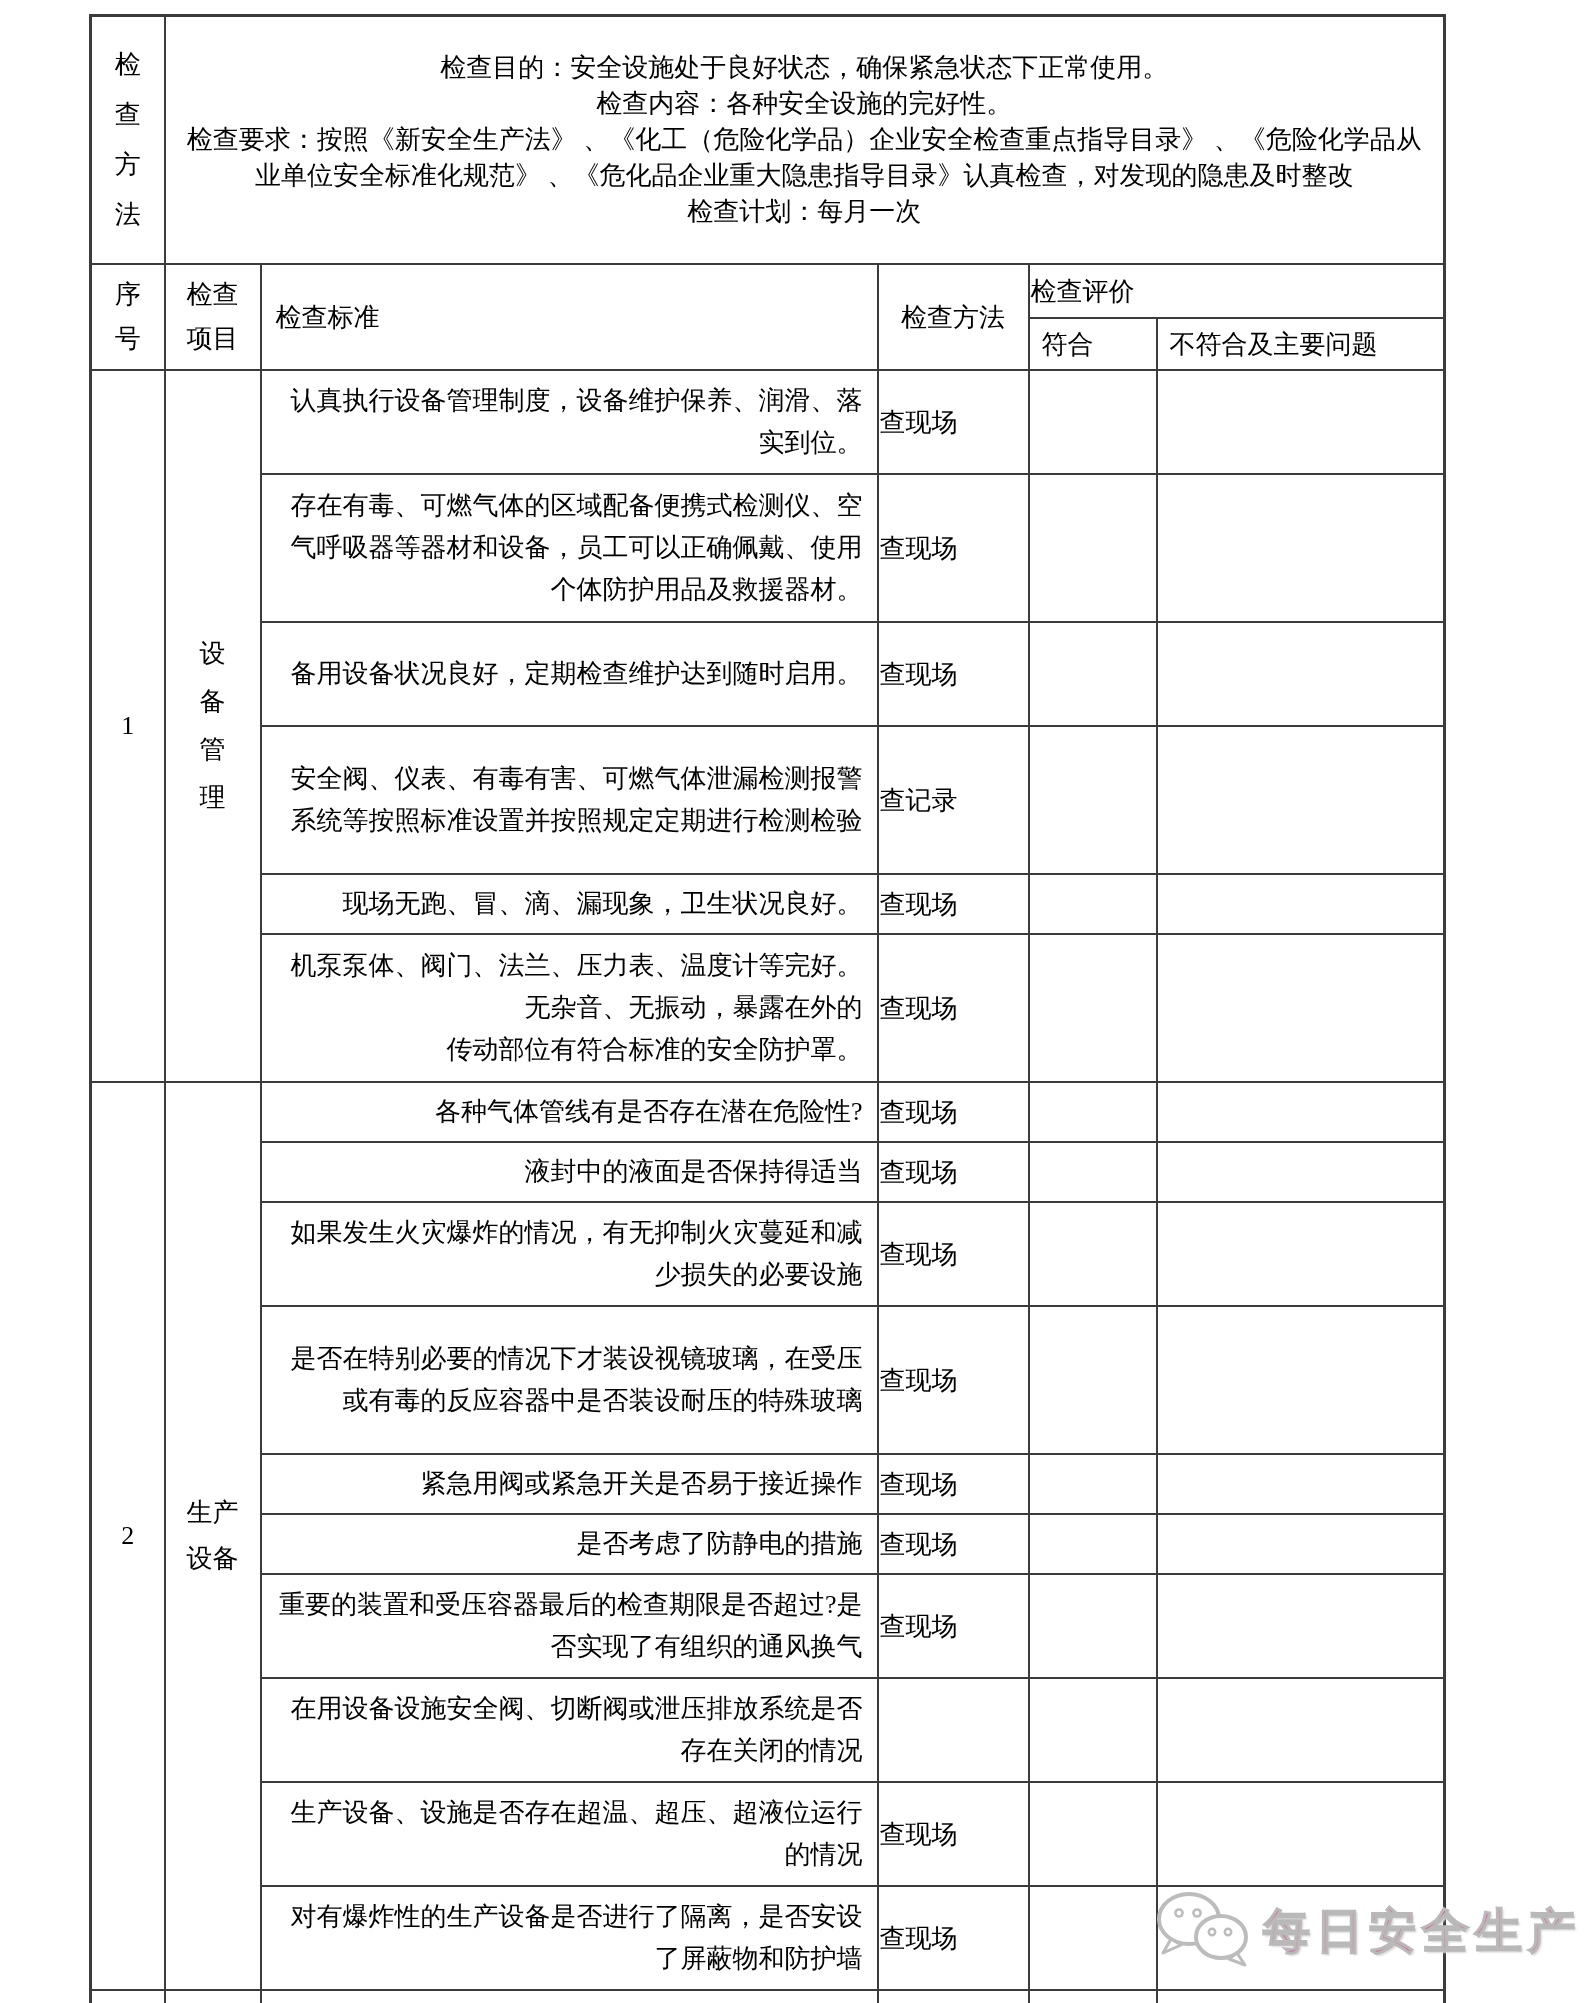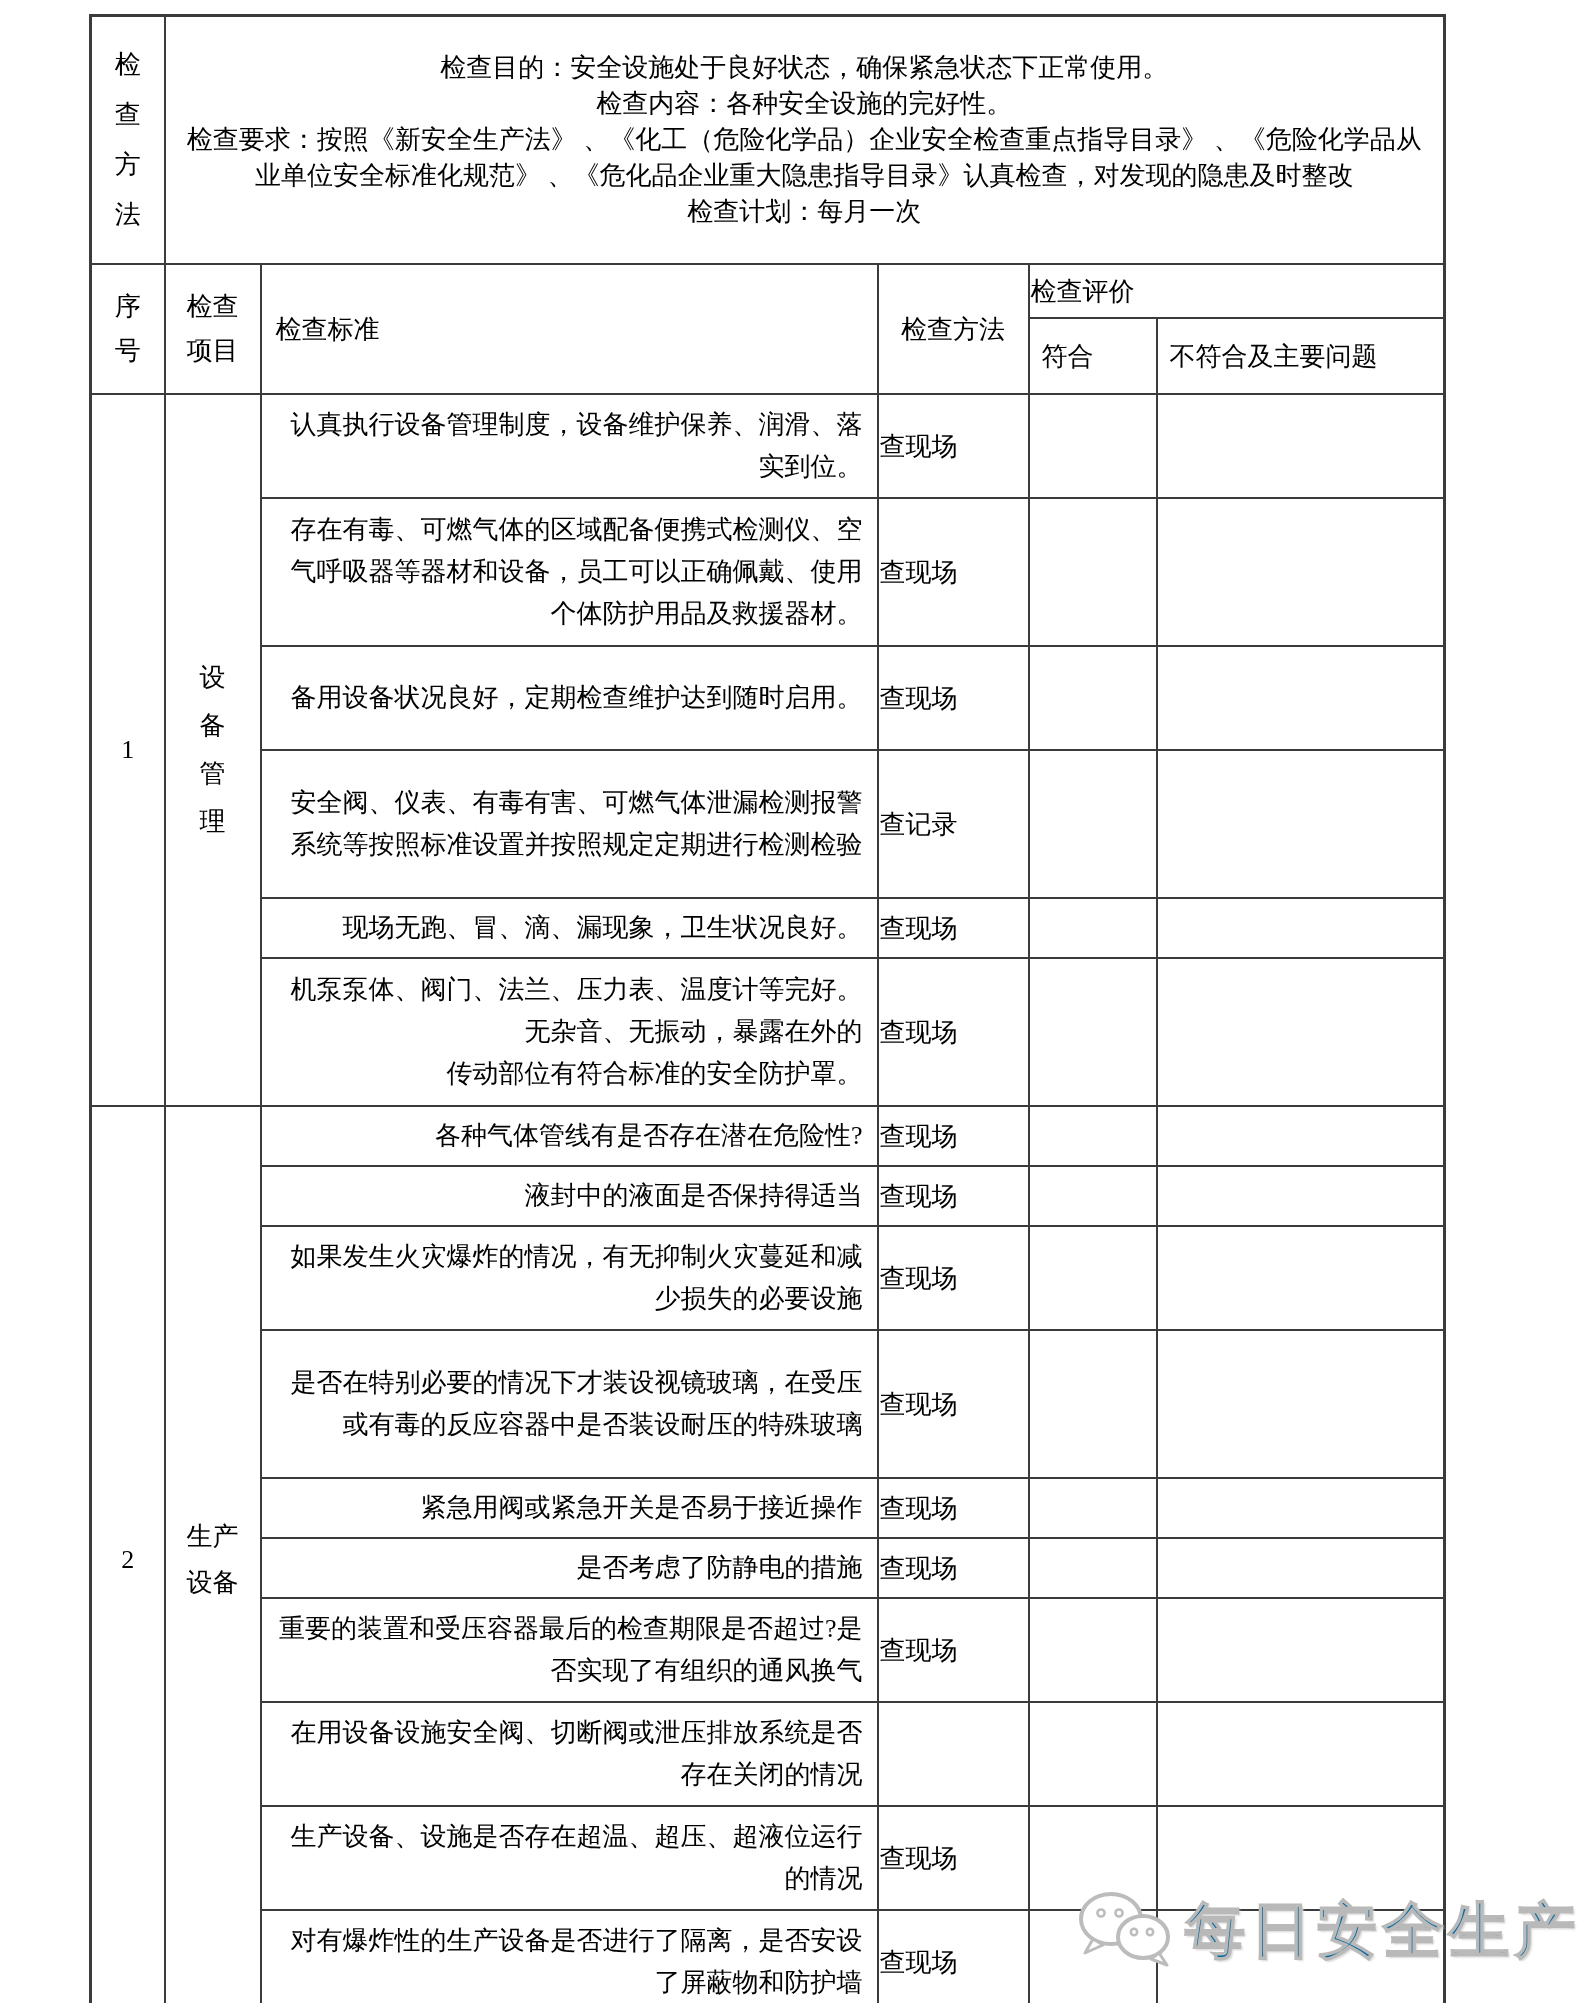--- a/index.html
+++ b/index.html
@@ -46,43 +46,43 @@
   .plan-label .vstack{line-height:50px;}
   .item-cell .vstack.v1{line-height:48px;}
   .item-cell .vstack.v2{line-height:46px;text-align:center;}
 
   
   tr.head td{text-align:left;font-size:26px;}
   tr.head td.hc{text-align:center;}
   td.head-seq .vstack,td.head-item .vstack{line-height:44px;}
   td.head-std{padding:0 14px;}
   td.head-eval{height:50px;text-align:center;}
-  td.head-pass,td.head-fail{height:50px;padding:12px 12px;}
+  td.head-pass,td.head-fail{height:50px;padding:0 12px;}
 
   
   td.seq{text-align:center;}
   td.item-cell{text-align:center;}
   td.std{padding:4px 14px;line-height:42px;text-align:right;white-space:pre-line;}
   td.mth{text-align:left;}
   tr.h1 td{height:50px;}
   tr.h2 td{height:94px;}
   tr.h3 td{height:138px;}
 
   
   .watermark{
     position:absolute;
     right:6px;bottom:28px;
     display:flex;align-items:center;gap:6px;
     pointer-events:none;
   }
   .watermark .wm-text{
-    font-size:60px;
+    font-size:47px;
     font-weight:bold;
     letter-spacing:6px;
-    color:#0369a1;
+    color:#ec4899;
     -webkit-text-stroke:1.6px #b9b9b9;
     text-shadow:2px 2px 2px #d9d9d9;
     font-family:Liberation Sans, sans-serif;
     white-space:nowrap;
   }
 </style>
 </head>
 <body>
 
 <div class="page">

